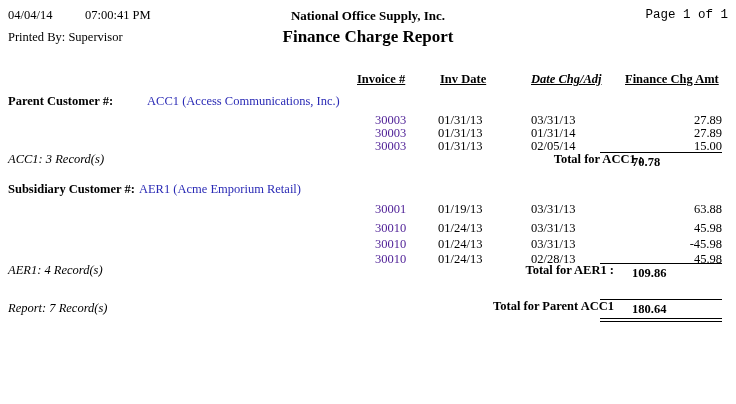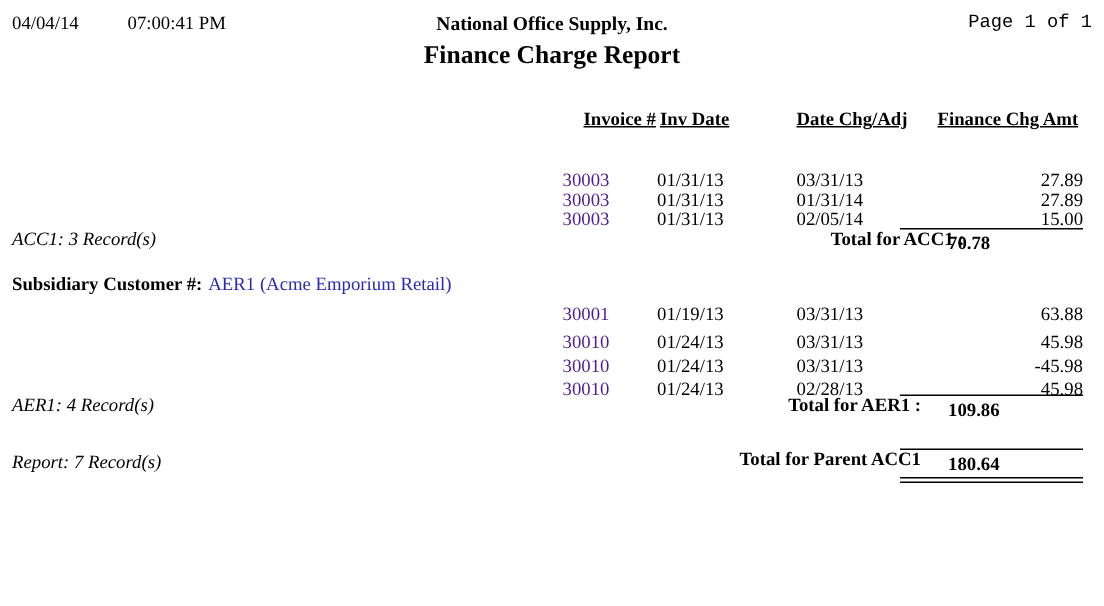--- a/index.html
+++ b/index.html
@@ -72,23 +72,23 @@
     width: 736px;
     height: 18px;
   }
   .col-heads .ch {
     position: absolute;
     font-size: 12.5px;
     font-weight: bold;
     text-decoration: underline;
     white-space: nowrap;
   }
-  .ch-invoice { left: 357px; margin-left: 32px; }
+  .ch-invoice { left: 357px; }
   .ch-invdate { left: 440px; }
-  .ch-datechg { left: 531px; }
+  .ch-datechg { left: 531px; font-style: italic; }
   .ch-finamt  { left: 625px; }
 
   
   .group-label {
     position: absolute;
     font-size: 12.5px;
     font-weight: bold;
     white-space: nowrap;
   }
   .group-label .cust {
@@ -170,29 +170,33 @@
 <body>
 
 <div class="page">
 
   <div class="hdr-row1">
     <span class="hdr-date">04/04/14</span>
     <span class="hdr-time">07:00:41 PM</span>
     <span class="hdr-company">National Office Supply, Inc.</span>
     <span class="hdr-page">Page 1 of  1</span>
   </div>
+  <span class="hdr-printed">Printed By: Supervisor</span>
   <span class="hdr-title">Finance Charge Report</span>
 
   <div class="col-heads">
     <span class="ch ch-invoice">Invoice #</span>
     <span class="ch ch-invdate">Inv Date</span>
     <span class="ch ch-datechg">Date Chg/Adj</span>
     <span class="ch ch-finamt">Finance Chg Amt</span>
   </div>
 
+  <div class="group-label parent-label">
+    <span>Parent Customer #:</span><span class="cust">ACC1 (Access Communications, Inc.)</span>
+  </div>
 
   <div class="drow" style="top:113px;">
     <span class="c-inv">30003</span>
     <span class="c-invdate">01/31/13</span>
     <span class="c-datechg">03/31/13</span>
     <span class="c-amt">27.89</span>
   </div>
   <div class="drow" style="top:126px;">
     <span class="c-inv">30003</span>
     <span class="c-invdate">01/31/13</span>

